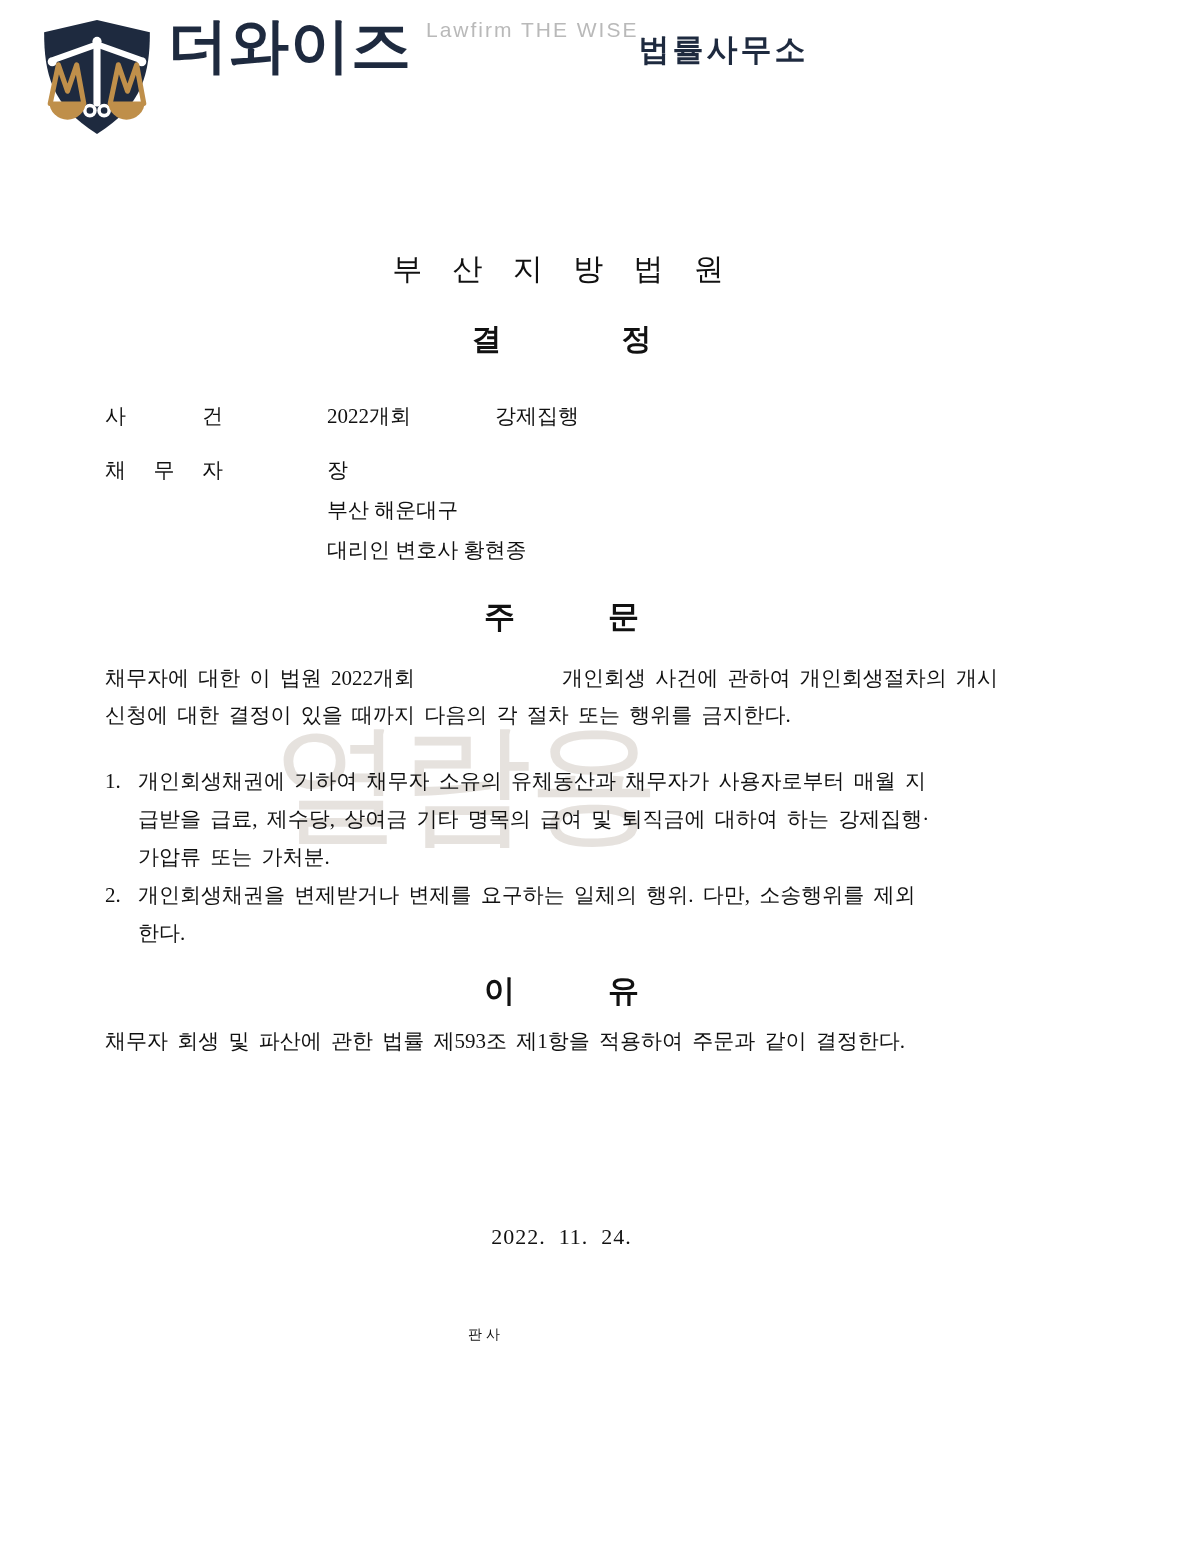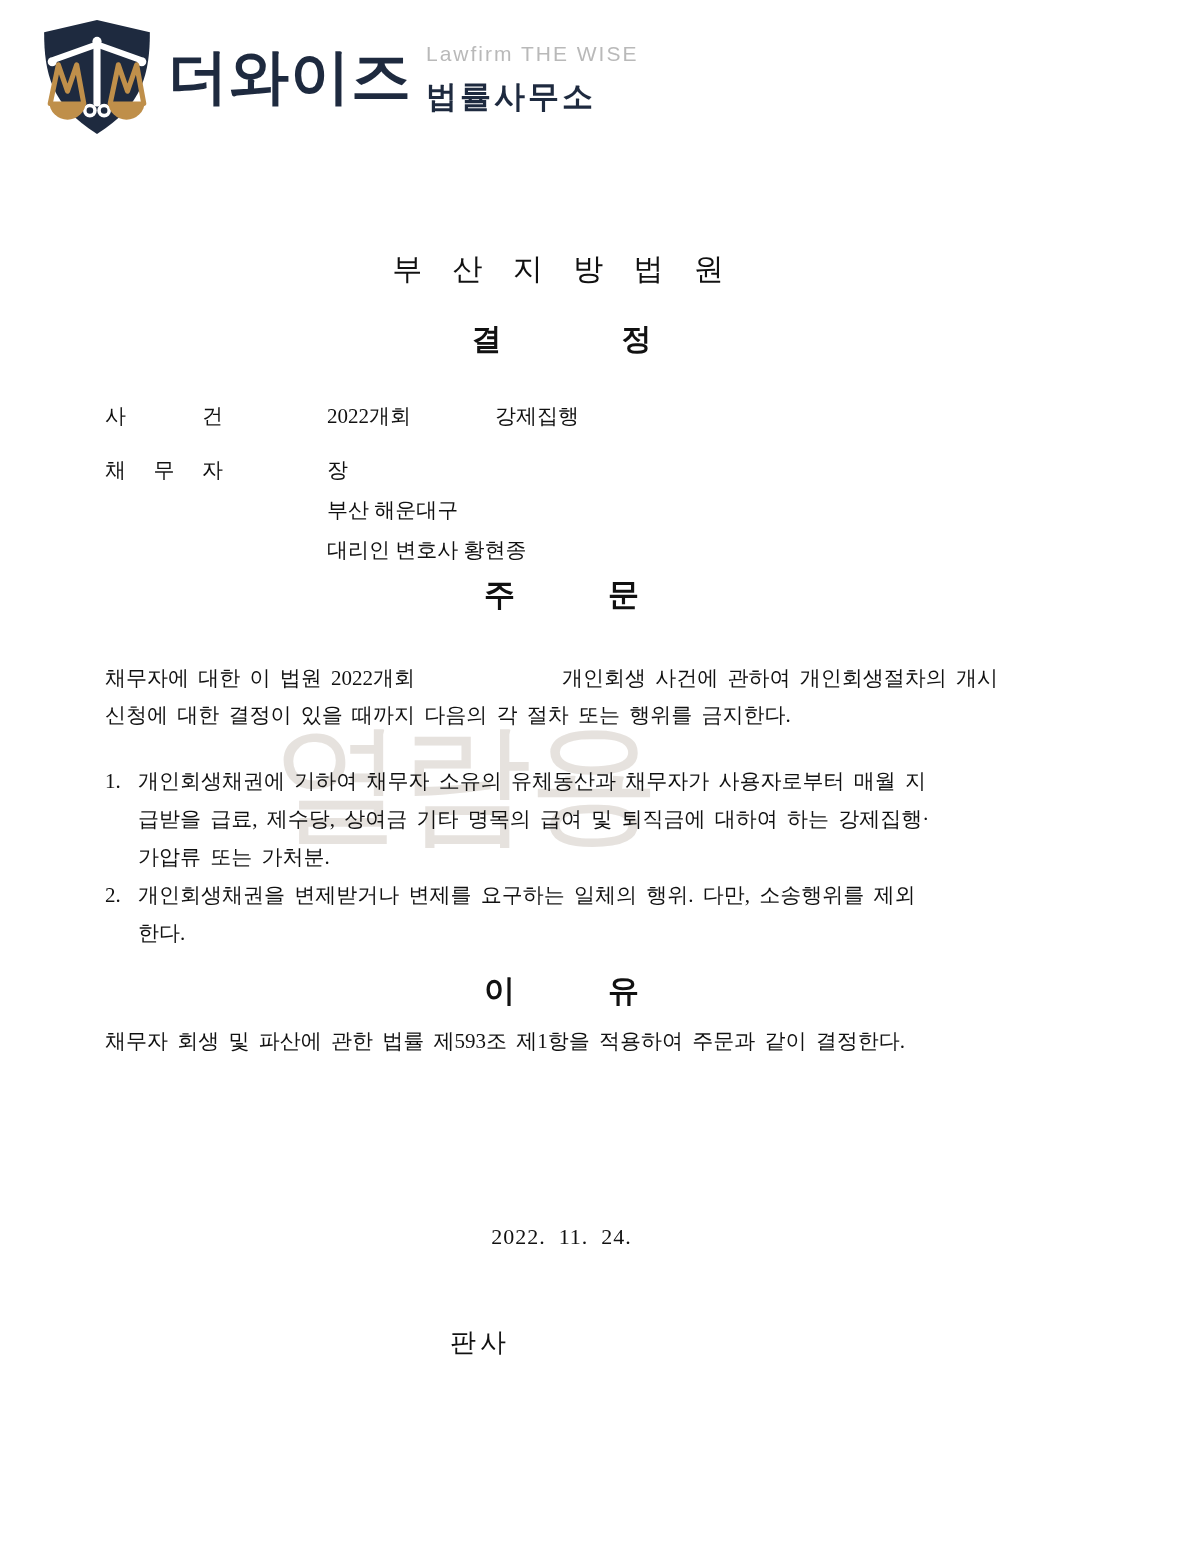--- a/index.html
+++ b/index.html
@@ -15,28 +15,28 @@
   
   .watermark {
     position:absolute; left:272px; top:698px;
     font-size:132px; line-height:1.3; letter-spacing:-4px;
     color:rgba(173,160,147,0.30);
     font-family:Liberation Serif, serif;
     user-select:none; white-space:pre;
   }
 
   
-  .logo { position:absolute; left:36px; top:16px; display:flex; align-items:center; }
+  .logo { position:absolute; left:36px; top:16px; display:flex; align-items:flex-start; }
   .logo svg { width:122px; height:122px; display:block; }
   .wordmark {
     font-family:"Liberation Sans","DejaVu Sans",sans-serif;
     font-weight:800; font-size:60px; color:var(--navy);
     letter-spacing:1px; margin-left:10px; line-height:1;
   }
-  .logo-right { display:flex; flex-direction:column; margin-left:14px; padding-top:2px; }
+  .logo-right { display:flex; flex-direction:row; margin-left:14px; padding-top:2px; }
   .tagline-en {
     font-family:"Liberation Sans","DejaVu Sans",sans-serif;
     color:#b9b9b9; font-size:21px; letter-spacing:2px; line-height:1.1;
   }
   .tagline-ko {
     font-family:"Liberation Sans","DejaVu Sans",sans-serif;
     color:var(--navy); font-weight:800; font-size:31px; letter-spacing:3px;
     line-height:1.1; margin-top:15px;
   }
 
@@ -54,40 +54,40 @@
   .caserows { position:absolute; left:105px; top:396px; font-size:21px; line-height:40px; }
   .case-row { display:flex; align-items:flex-start; }
   .case-row + .case-row { margin-top:14px; }
   .case-label { width:118px; text-align:justify; text-align-last:justify; white-space:nowrap; }
   .case-value { margin-left:104px; white-space:pre-wrap; }
 
   .sec-heading {
     font-family:"Liberation Sans","DejaVu Sans",sans-serif;
     font-weight:700; font-size:31px; line-height:1.1; white-space:pre;
   }
-  #jumun-heading { top:578px; }
+  #jumun-heading { top:600px; }
   #iyu-heading   { top:974px; }
 
   .para {
     position:absolute; left:105px; width:915px; font-size:21px;
     line-height:37px; white-space:pre-wrap; word-spacing:4px;
   }
   #jumun-body { top:660px; }
   #iyu-body   { top:1023px; }
 
   .list { position:absolute; left:105px; top:762px; width:915px; font-size:21px; line-height:38px; }
   .list-item { display:flex; align-items:flex-start; }
   .item-num { width:33px; flex:none; }
   .item-text { flex:1; white-space:pre-wrap; word-spacing:4px; }
 
   .date {
     position:absolute; left:105px; width:913px; top:1224px; text-align:center;
     font-size:22px; line-height:1.2; white-space:pre; letter-spacing:1px;
   }
-  .judge { position:absolute; left:450px; top:1327px; font-size:26px; line-height:1.2; letter-spacing:4px; }
+  .judge { position:absolute; left:468px; top:1327px; font-size:14px; line-height:1.2; letter-spacing:4px; }
 </style>
 </head>
 <body>
 
 <div class="page">
 
   <div class="watermark">열람용</div>
 
   <div class="logo">
     <svg viewBox="0 0 120 120" aria-hidden="true">

